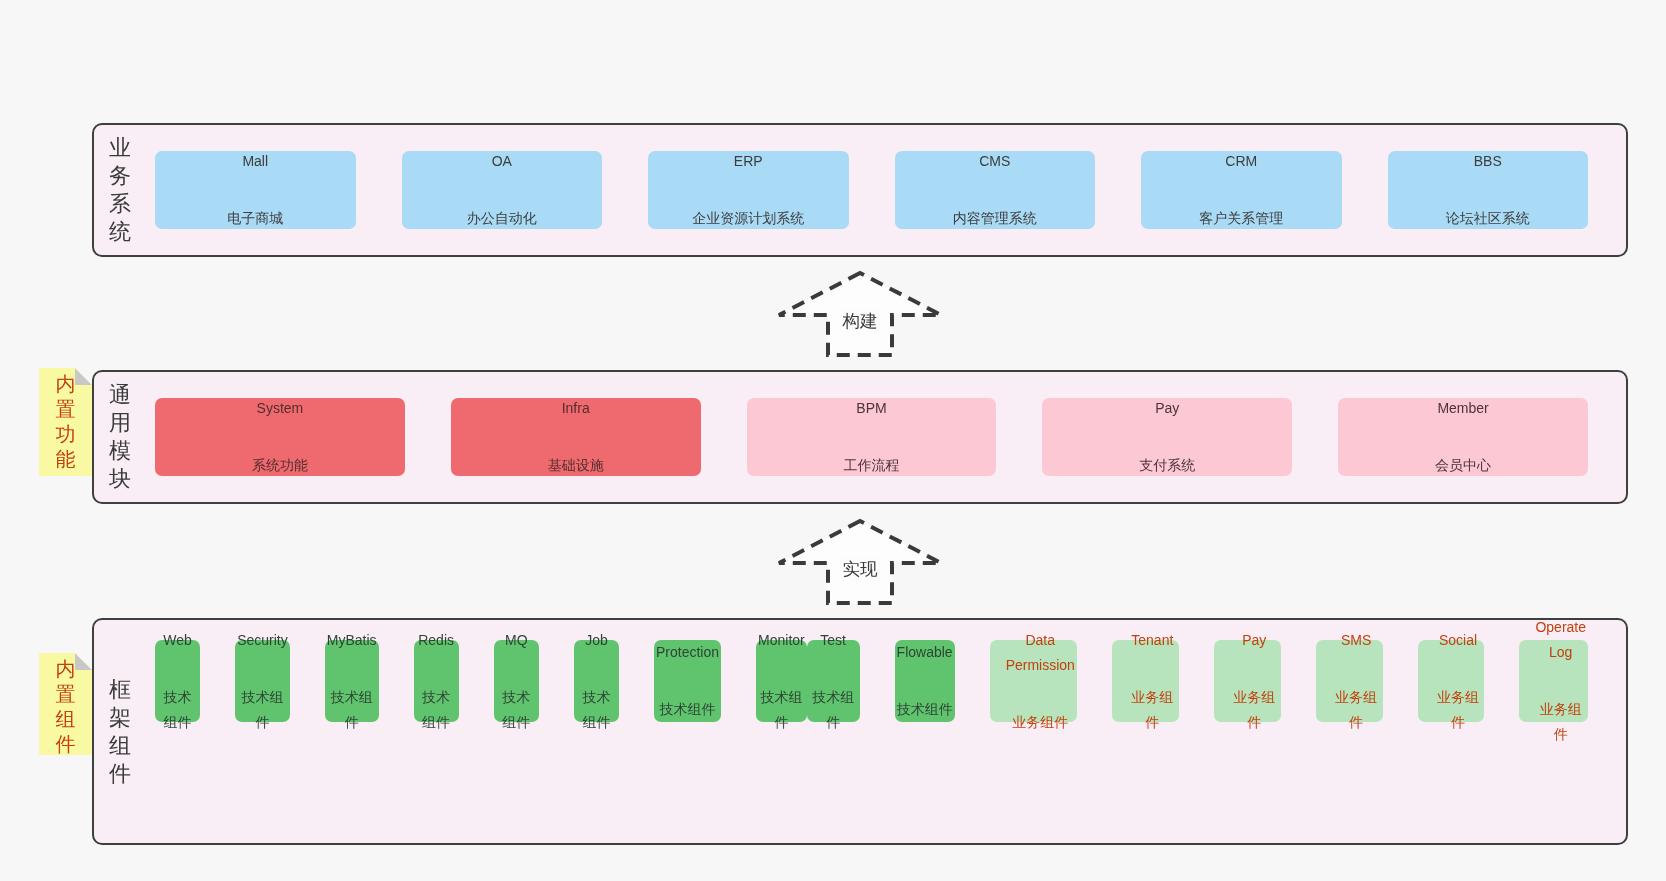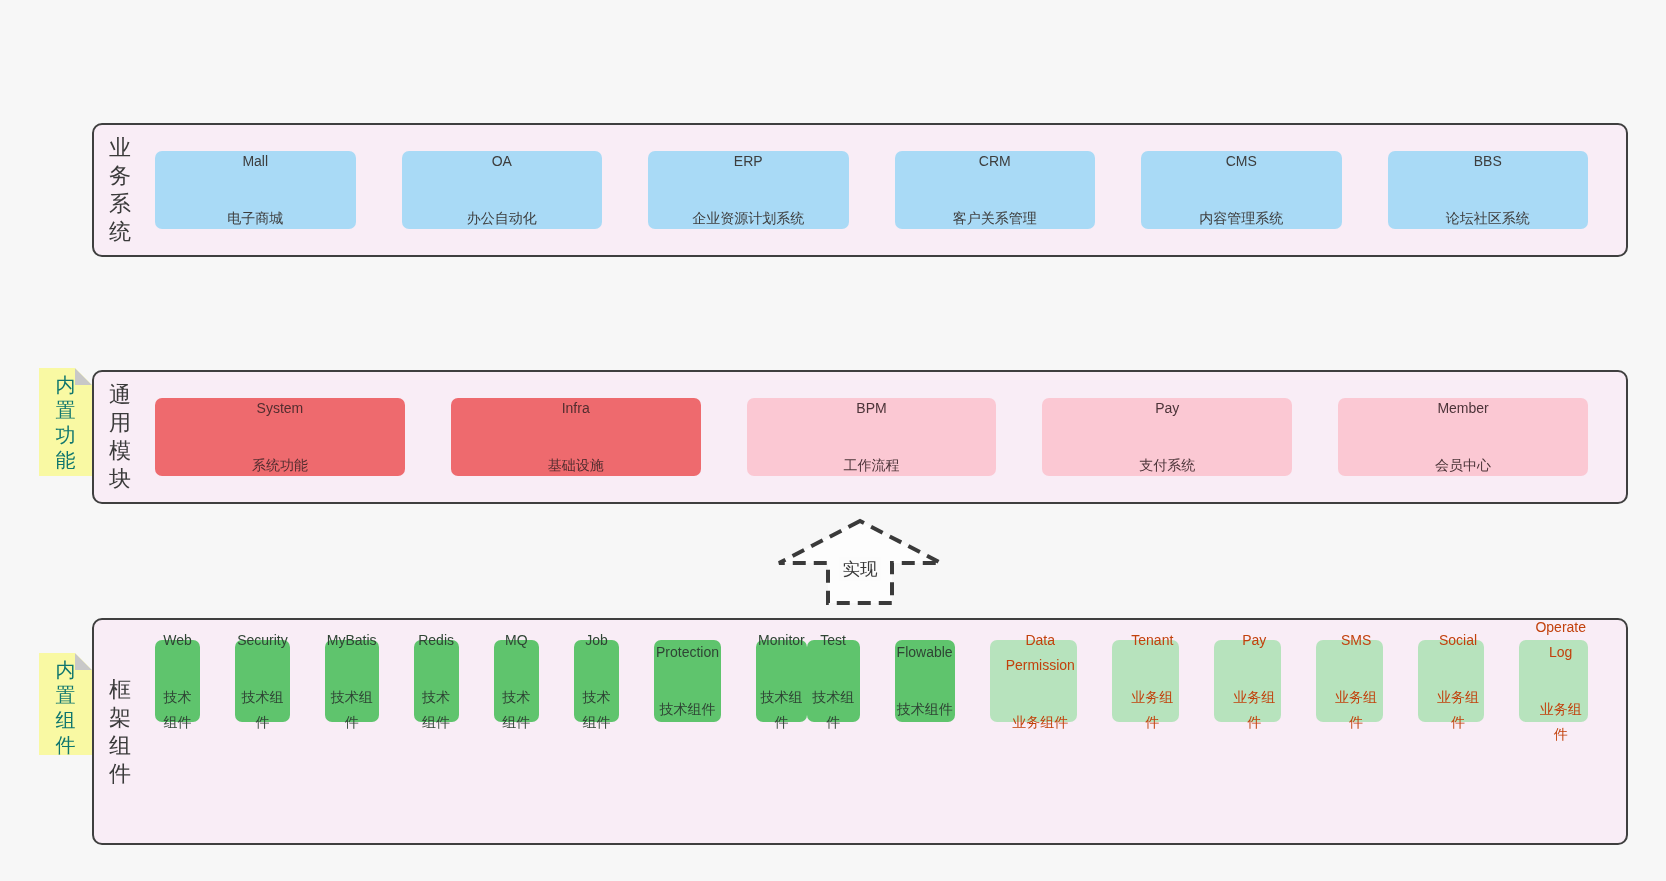--- a/index.html
+++ b/index.html
@@ -35,21 +35,21 @@
   .c-pink{background:var(--box-pink);color:#4c3439;}
   .c-green{background:var(--box-green);color:#2f4434;}
   .c-light{background:var(--box-light-green);color:#c2410c;padding-left:16px;}
 
   .sticky{position:absolute;left:39px;width:53px;background:var(--sticky-yellow);z-index:3;
           clip-path:polygon(0 0,calc(100% - 17px) 0,100% 17px,100% 100%,0 100%);
           display:flex;justify-content:center;}
   .sticky-common{top:368px;height:108px;}
   .sticky-framework{top:653px;height:102px;}
   .sticky .v{margin-top:5px;width:22px;font-size:20px;line-height:25px;
-             word-break:break-all;text-align:center;color:#0f766e;}
+             word-break:break-all;text-align:center;color:#c2410c;font-family:Liberation Mono, monospace;}
   .sticky .fold{position:absolute;top:0;right:0;width:17px;height:17px;background:var(--sticky-fold);
              clip-path:polygon(0 0,100% 100%,0 100%);}
 
   .arrow{position:absolute;left:775px;width:170px;height:90px;}
   .arrow-build{top:269px;}
   .arrow-implement{top:517px;}
   .arrow svg{display:block;width:100%;height:100%;}
   .arrow-label{position:absolute;left:50%;top:40px;transform:translateX(-50%);
                background:#fcfcfc;padding:0 3px;font-size:17.5px;white-space:nowrap;color:#3a3a3a;}
 </style>
@@ -67,34 +67,40 @@
       </div>
       <div class="box c-blue">
         <div>OA</div>
         <div>办公自动化</div>
       </div>
       <div class="box c-blue">
         <div>ERP</div>
         <div>企业资源计划系统</div>
       </div>
       <div class="box c-blue">
+        <div>CMS</div>
+        <div>内容管理系统</div>
+      </div>
+      <div class="box c-blue">
         <div>CRM</div>
         <div>客户关系管理</div>
       </div>
       <div class="box c-blue">
-        <div>CMS</div>
-        <div>内容管理系统</div>
-      </div>
-      <div class="box c-blue">
         <div>BBS</div>
         <div>论坛社区系统</div>
       </div>
     </div>
   </div>
 
+  <div class="arrow arrow-build">
+    <svg viewBox="0 0 170 90">
+      <path d="M85,4 L4,46 L53,46 L53,86 L117,86 L117,46 L166,46 Z" fill="#fdfdfd" stroke="var(--arrow-stroke)" stroke-width="4" stroke-dasharray="13 8"></path>
+    </svg>
+    <span class="arrow-label">构建</span>
+  </div>
 
   <div class="sticky sticky-common">
     <span class="fold"></span>
     <div class="v">内置功能</div>
   </div>
 
   <div class="band band-common">
     <div class="band-label">通用模块</div>
     <div class="boxes">
       <div class="box c-red">

